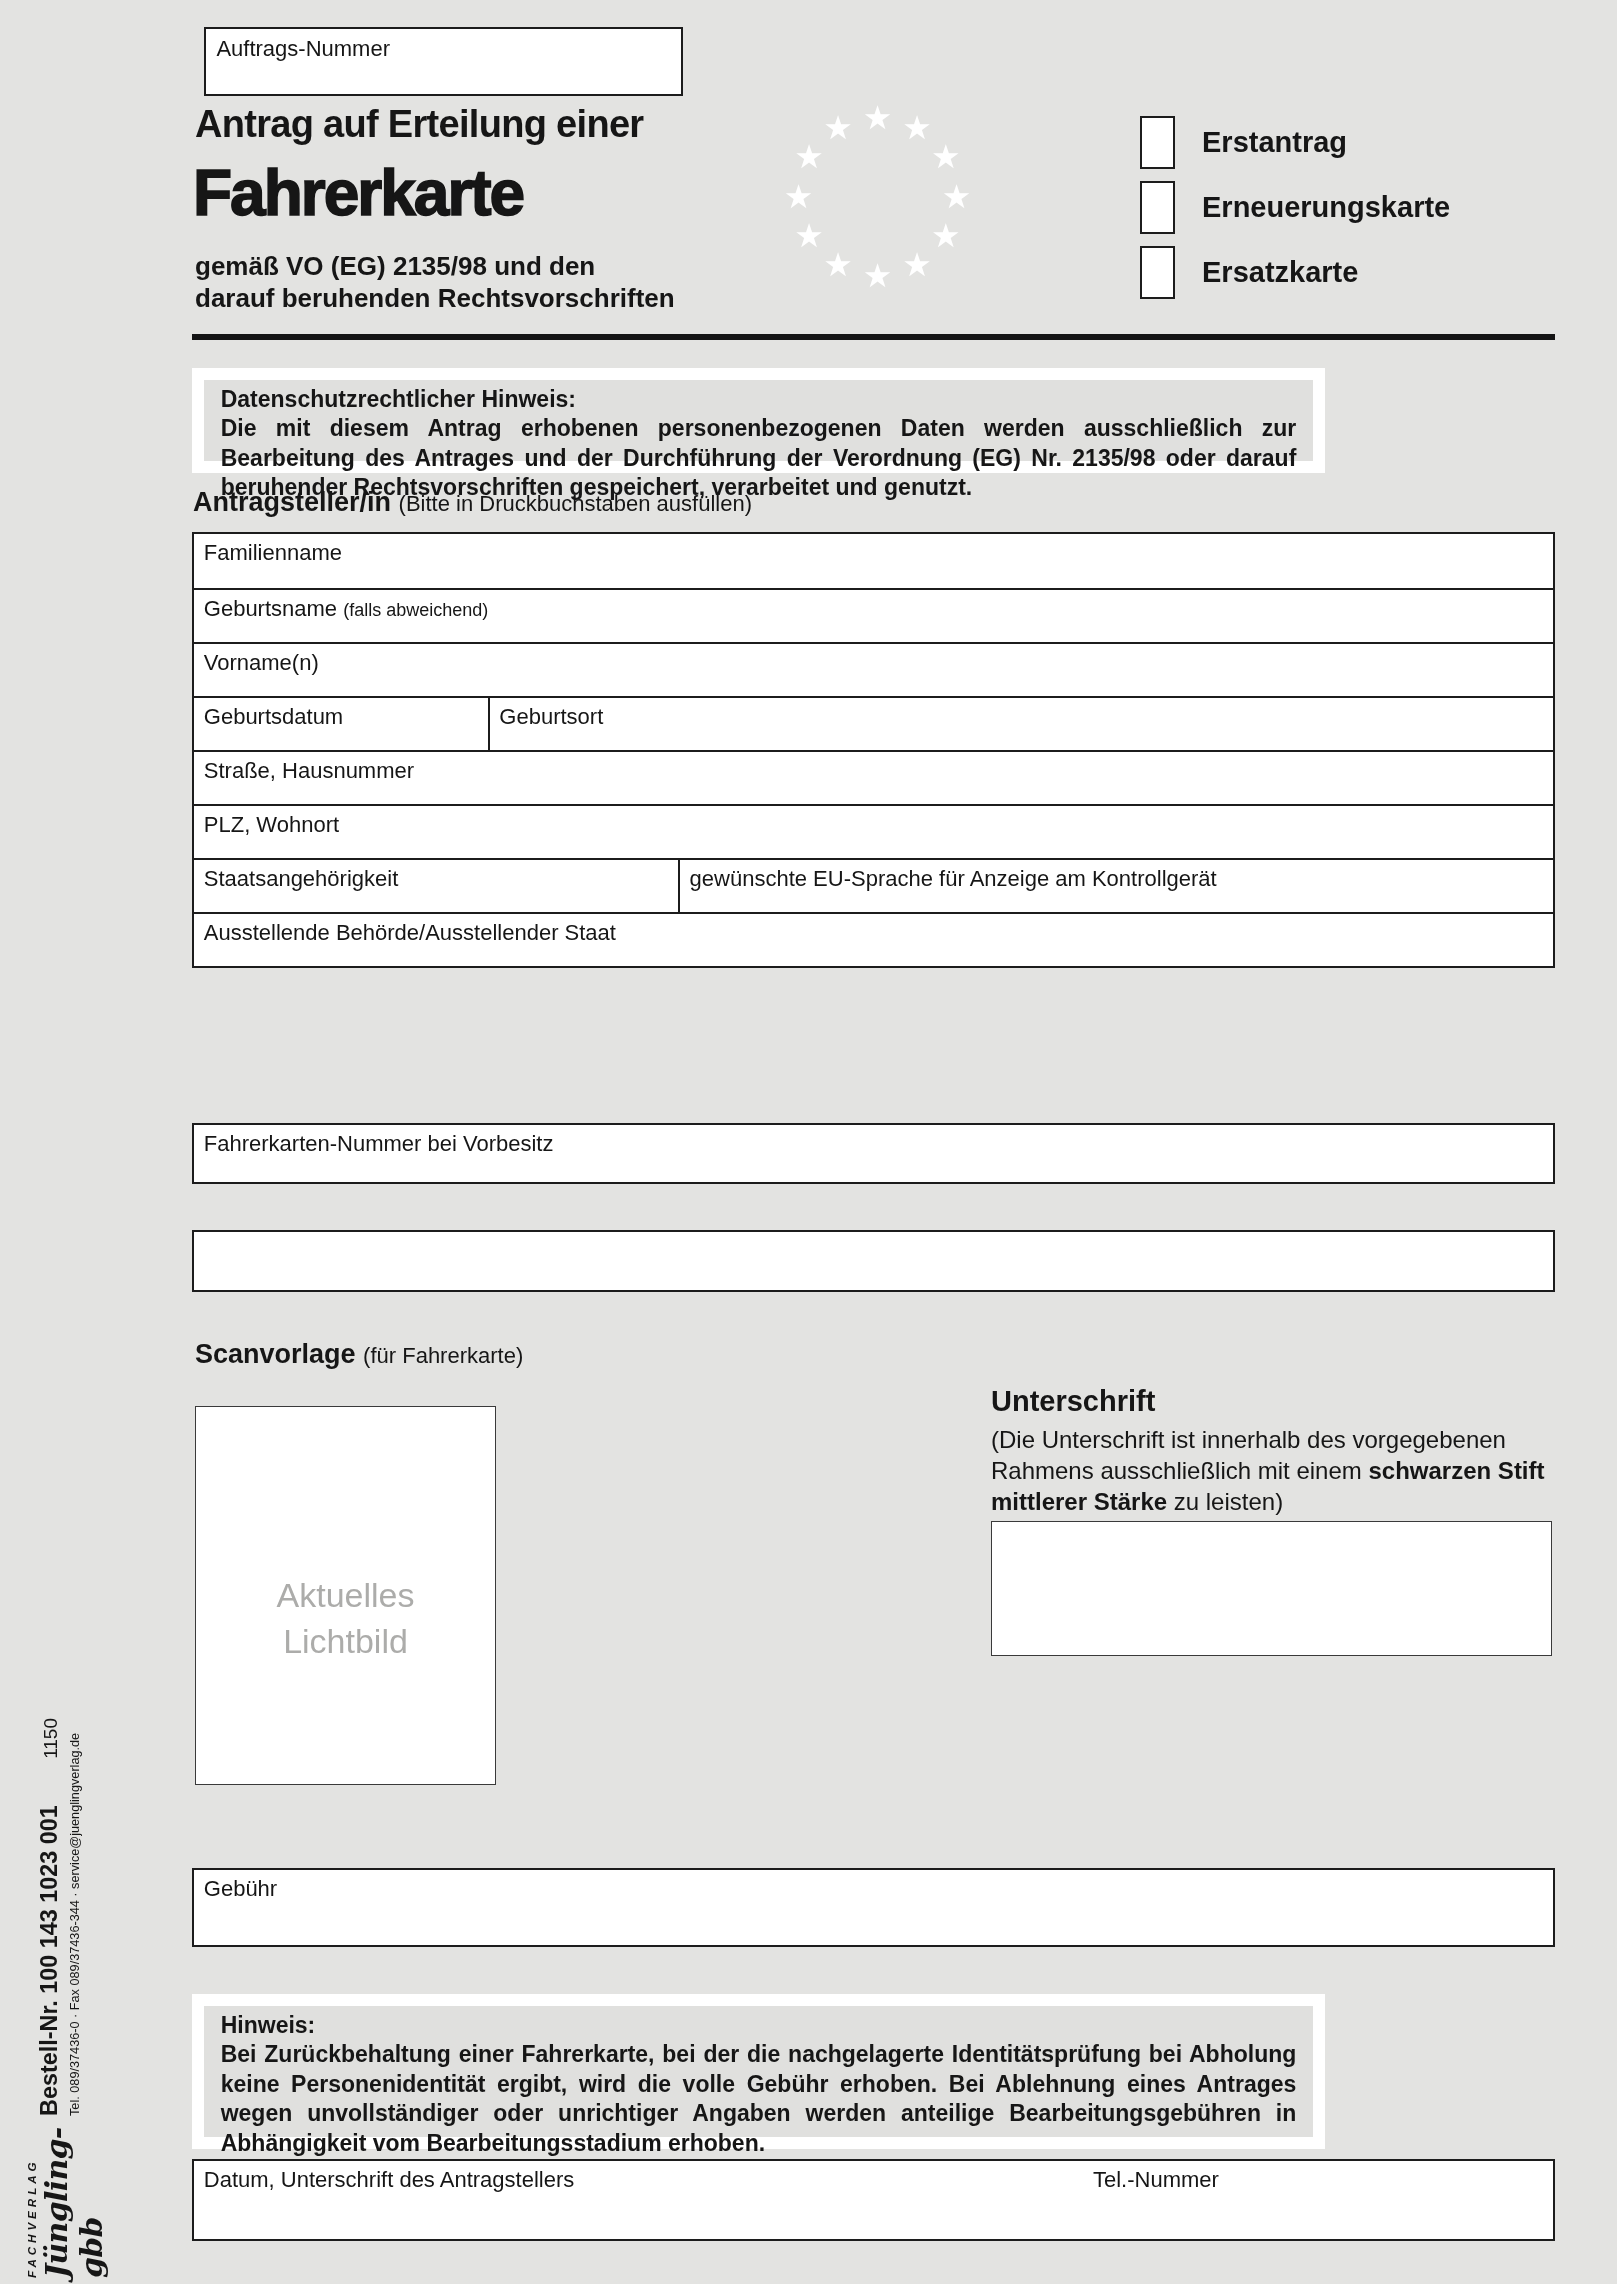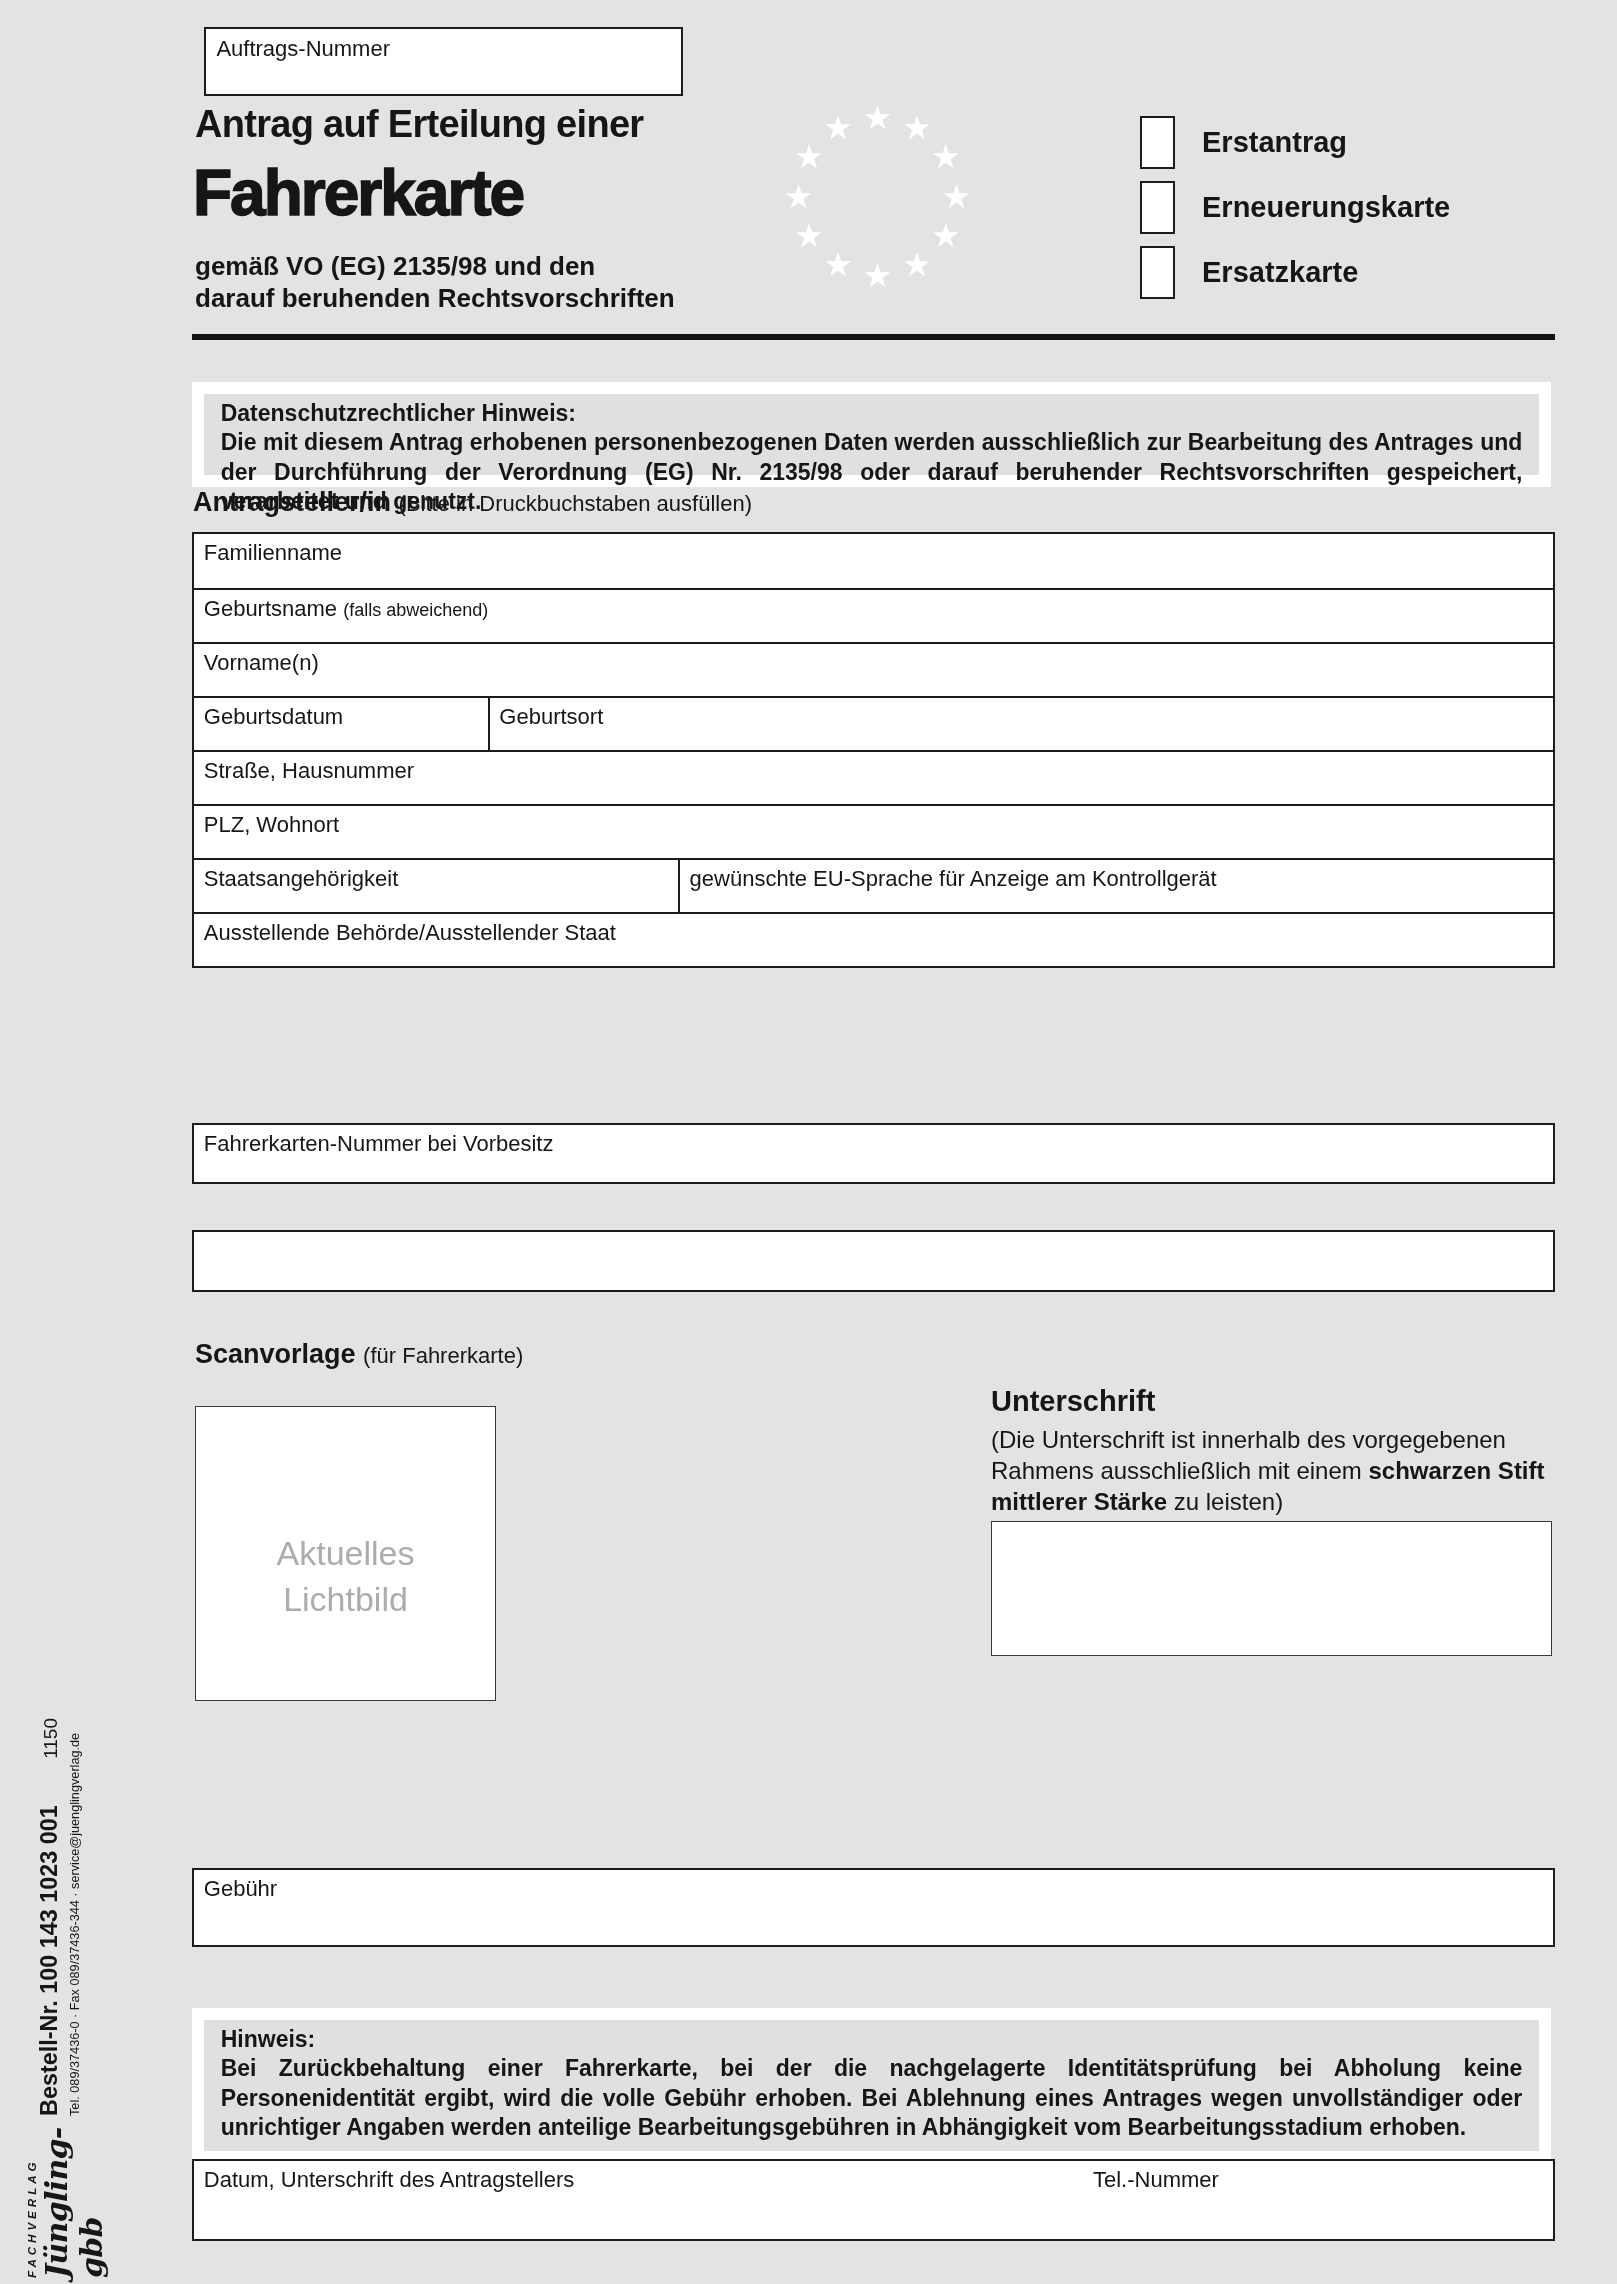--- a/index.html
+++ b/index.html
@@ -41,21 +41,21 @@
   
   .chk-row { position:absolute; left:1140px; display:flex; align-items:center; gap:27px; }
   .chk-row.r1 { top:116px; } .chk-row.r2 { top:181px; } .chk-row.r3 { top:246px; }
   .chk-box { width:35px; height:53px; background:#fff; border:2px solid #1c1c1c; flex:none; }
   .chk-label { font-size:29px; font-weight:bold; white-space:nowrap; }
 
   
   .divider { position:absolute; left:192px; top:334px; width:1363px; height:5.9px; background:#141414; }
 
   
-  .notice-frame { position:absolute; left:192px; width:1359px; background:#ffffff;margin-top:14px; }
+  .notice-frame { position:absolute; left:192px; width:1133px; background:#ffffff; }
   .notice-inner { position:absolute; left:11.7px; right:11.7px; top:11.7px; bottom:11.7px; background:#e0e0de; padding:5.2px 17px; }
   .frame-privacy { top:368px; height:105px; }
   .frame-hinweis { top:1994px; height:155px; }
   .notice-head { font-size:23px; font-weight:bold; line-height:1.28; }
   .notice-body { font-size:23px; line-height:1.28; text-align:justify;font-weight:bold; }
 
   
   .sec-head { position:absolute; font-weight:bold; font-size:27px; }
   .sec-head .sec-note { font-weight:normal; font-size:22px; }
   .head-applicant { left:193px; top:487px; }
@@ -75,21 +75,21 @@
   .solo-box { position:absolute; left:192px; width:1363px; background:#fff; border:2px solid #1c1c1c; }
   .solo-box .field-label { position:absolute; top:5.9px; left:9.8px; font-size:22px; }
   .box-vorbesitz { top:1123px; height:61px; }
   .box-extra { top:1230px; height:62px; }
   .box-gebuehr { top:1868px; height:79px; }
   .box-datum { top:2159px; height:82px; }
   .tel-label { position:absolute; top:5.9px; left:899px; font-size:22px; }
 
   
   .photo-box {
-    position:absolute; left:195px; top:1406px; width:301px; height:295px;
+    position:absolute; left:195px; top:1406px; width:301px; height:379px;
     background:#fff; border:1.3px solid #3a3a3a;
     display:flex; align-items:center; justify-content:center; text-align:center;
     padding-top:46px;
   }
   .photo-ph { font-size:34px; line-height:1.35; color:#acacaa; width:208px; }
 
   
   .sig-head { position:absolute; left:991px; top:1385px; font-size:29px; font-weight:bold; }
   .sig-note { position:absolute; left:991px; top:1424px; width:567px; font-size:24px; line-height:1.3; }
   .sig-note b { font-weight:bold; }

